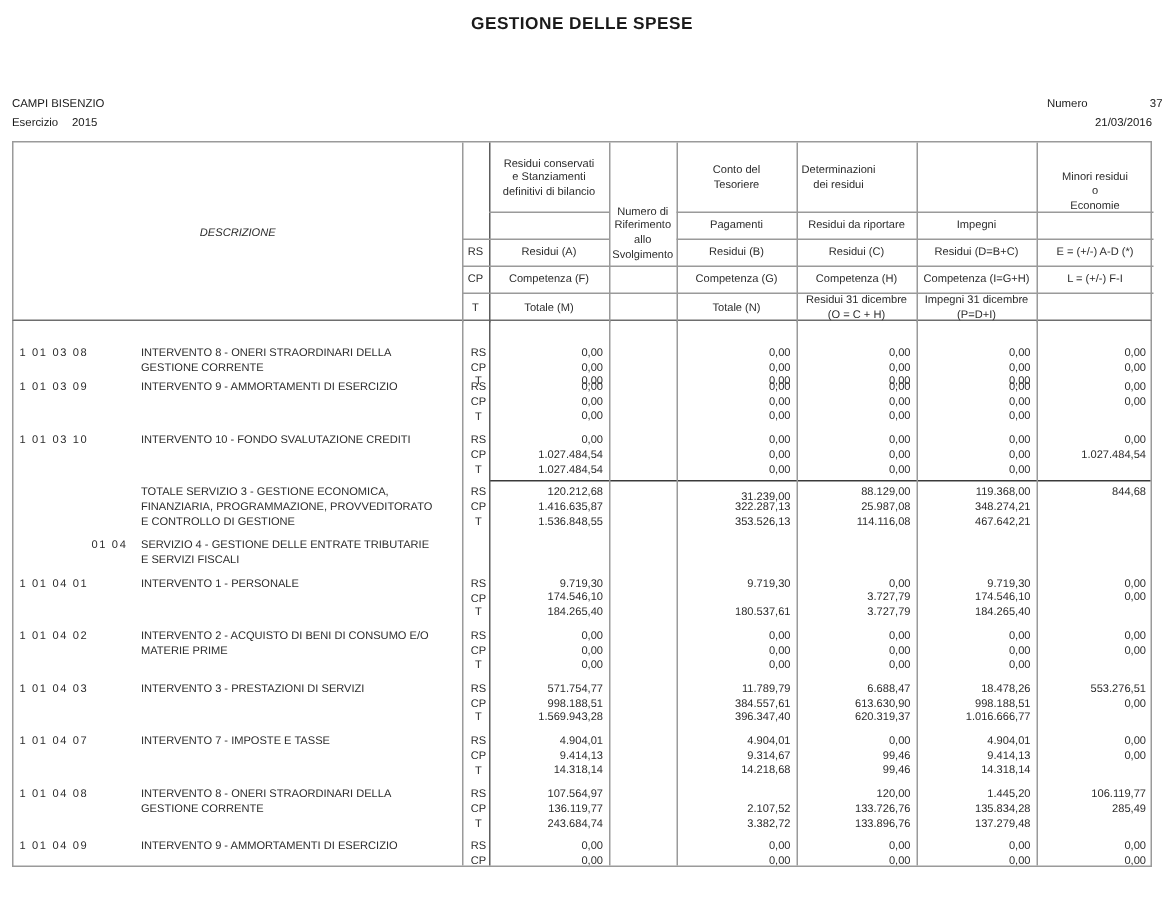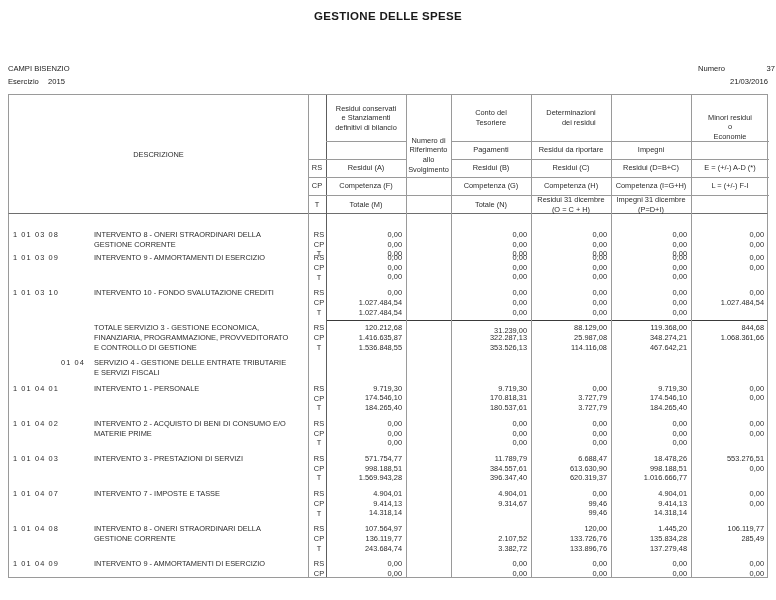--- a/index.html
+++ b/index.html
@@ -200,21 +200,21 @@
       <div class="vline" style="left: 522px;"></div>
       <div class="vline" style="left: 602px;"></div>
       <div class="vline" style="left: 682px;"></div>
       <div class="hline" style="left: 317px; top: 46px; width: 80px;"></div>
       <div class="hline" style="left: 442px; top: 46px; width: 318px;"></div>
       <div class="hline" style="left: 442px; top: 64px; width: 240px;"></div>
       <div class="hline" style="left: 299px; top: 64px; width: 98px;"></div>
       <div class="hline" style="left: 682px; top: 64px; width: 78px;"></div>
       <div class="hline" style="left: 299px; top: 82px; width: 461px;"></div>
       <div class="hline" style="left: 299px; top: 100px; width: 461px;"></div>
-      <div class="cell" style="left: 0px; top: 0px; width: 299px; height: 120px;">
+      <div class="cell" style="left: 0px; top: 0px; width: 299px; height: 120px; font-style: italic;">
         <span style="white-space: pre-line;">DESCRIZIONE</span>
       </div>
       <div class="cell" style="left: 299px; top: 64px; width: 18px; height: 18px;">
         <span style="white-space: pre-line;">RS</span>
       </div>
       <div class="cell" style="left: 299px; top: 82px; width: 18px; height: 18px;">
         <span style="white-space: pre-line;">CP</span>
       </div>
       <div class="cell" style="left: 299px; top: 100px; width: 18px; height: 20px;">
         <span style="white-space: pre-line;">T</span>
@@ -248,21 +248,21 @@
       </div>
       <div class="cell" style="left: 442px; top: 64px; width: 80px; height: 18px;">
         <span style="white-space: pre-line;">Residui (B)</span>
       </div>
       <div class="cell" style="left: 442px; top: 82px; width: 80px; height: 18px;">
         <span style="white-space: pre-line;">Competenza (G)</span>
       </div>
       <div class="cell" style="left: 442px; top: 100px; width: 80px; height: 20px;">
         <span style="white-space: pre-line;">Totale (N)</span>
       </div>
-      <div class="cell" style="left: 522px; top: 0px; width: 80px; height: 46px; text-align: right;">
+      <div class="cell" style="left: 510px; top: 0px; width: 80px; height: 46px;">
         <span style="white-space: pre-line;">Determinazioni
 dei residui</span>
       </div>
       <div class="cell" style="left: 522px; top: 46px; width: 80px; height: 18px;">
         <span style="white-space: pre-line;">Residui da riportare</span>
       </div>
       <div class="cell" style="left: 522px; top: 64px; width: 80px; height: 18px;">
         <span style="white-space: pre-line; text-align: center;">Residui (C)</span>
       </div>
       <div class="cell" style="left: 522px; top: 82px; width: 80px; height: 18px;">
@@ -378,38 +378,36 @@
           <div class="num" style="top: 3px; left: 0px; width: 518px;">31.239,00</div>
           <div class="num" style="top: 9.7px; left: 0px; width: 518px;">322.287,13</div>
           <div class="num" style="top: 19.4px; left: 0px; width: 518px;">353.526,13</div>
           <div class="num" style="top: 0px; left: 0px; width: 598px;">88.129,00</div>
           <div class="num" style="top: 9.7px; left: 0px; width: 598px;">25.987,08</div>
           <div class="num" style="top: 19.4px; left: 0px; width: 598px;">114.116,08</div>
           <div class="num" style="top: 0px; left: 0px; width: 678px;">119.368,00</div>
           <div class="num" style="top: 9.7px; left: 0px; width: 678px;">348.274,21</div>
           <div class="num" style="top: 19.4px; left: 0px; width: 678px;">467.642,21</div>
           <div class="num" style="top: 0px; left: 0px; width: 755px;">844,68</div>
-          <div class="num" style="top: 9.7px; left: 0px; width: 755px;">1.068.361,66</div>
         </div>
         <div class="row" style="position: absolute; top: 144.4px; height: 19.4px;">
           <div class="code sub">01  04</div>
           <div class="desc" style="white-space: pre-line;">SERVIZIO 4 - GESTIONE DELLE ENTRATE TRIBUTARIE
 E SERVIZI FISCALI</div>
         </div>
         <div class="row" style="position: absolute; top: 169.8px; height: 29.1px;">
           <div class="code">1  01  04  01</div>
           <div class="desc" style="white-space: pre-line;">INTERVENTO 1 - PERSONALE</div>
           <div class="rscpt" style="white-space: pre-line;">RS
 CP
 T</div>
           <div class="num" style="top: 0px; left: 0px; width: 393px;">9.719,30</div>
           <div class="num" style="top: 9.7px; left: 0px; width: 393px;">174.546,10</div>
           <div class="num" style="top: 19.4px; left: 0px; width: 393px;">184.265,40</div>
           <div class="num" style="top: 0px; left: 0px; width: 518px;">9.719,30</div>
-          <div class="num" style="top: 9.7px; left: 0px; width: 518px;">170.818,31</div>
           <div class="num" style="top: 19.4px; left: 0px; width: 518px;">180.537,61</div>
           <div class="num" style="top: 0px; left: 0px; width: 598px;">0,00</div>
           <div class="num" style="top: 9.7px; left: 0px; width: 598px;">3.727,79</div>
           <div class="num" style="top: 19.4px; left: 0px; width: 598px;">3.727,79</div>
           <div class="num" style="top: 0px; left: 0px; width: 678px;">9.719,30</div>
           <div class="num" style="top: 9.7px; left: 0px; width: 678px;">174.546,10</div>
           <div class="num" style="top: 19.4px; left: 0px; width: 678px;">184.265,40</div>
           <div class="num" style="top: 0px; left: 0px; width: 755px;">0,00</div>
           <div class="num" style="top: 9.7px; left: 0px; width: 755px;">0,00</div>
         </div>
@@ -460,20 +458,21 @@
           <div class="code">1  01  04  07</div>
           <div class="desc" style="white-space: pre-line;">INTERVENTO 7 - IMPOSTE E TASSE</div>
           <div class="rscpt" style="white-space: pre-line;">RS
 CP
 T</div>
           <div class="num" style="top: 0px; left: 0px; width: 393px;">4.904,01</div>
           <div class="num" style="top: 9.7px; left: 0px; width: 393px;">9.414,13</div>
           <div class="num" style="top: 19.4px; left: 0px; width: 393px;">14.318,14</div>
           <div class="num" style="top: 0px; left: 0px; width: 518px;">4.904,01</div>
           <div class="num" style="top: 9.7px; left: 0px; width: 518px;">9.314,67</div>
+          <div class="num" style="top: 19.4px; left: 0px; width: 518px;">14.218,68</div>
           <div class="num" style="top: 0px; left: 0px; width: 598px;">0,00</div>
           <div class="num" style="top: 9.7px; left: 0px; width: 598px;">99,46</div>
           <div class="num" style="top: 19.4px; left: 0px; width: 598px;">99,46</div>
           <div class="num" style="top: 0px; left: 0px; width: 678px;">4.904,01</div>
           <div class="num" style="top: 9.7px; left: 0px; width: 678px;">9.414,13</div>
           <div class="num" style="top: 19.4px; left: 0px; width: 678px;">14.318,14</div>
           <div class="num" style="top: 0px; left: 0px; width: 755px;">0,00</div>
           <div class="num" style="top: 9.7px; left: 0px; width: 755px;">0,00</div>
         </div>
         <div class="row" style="position: absolute; top: 310.2px; height: 29.1px;">

